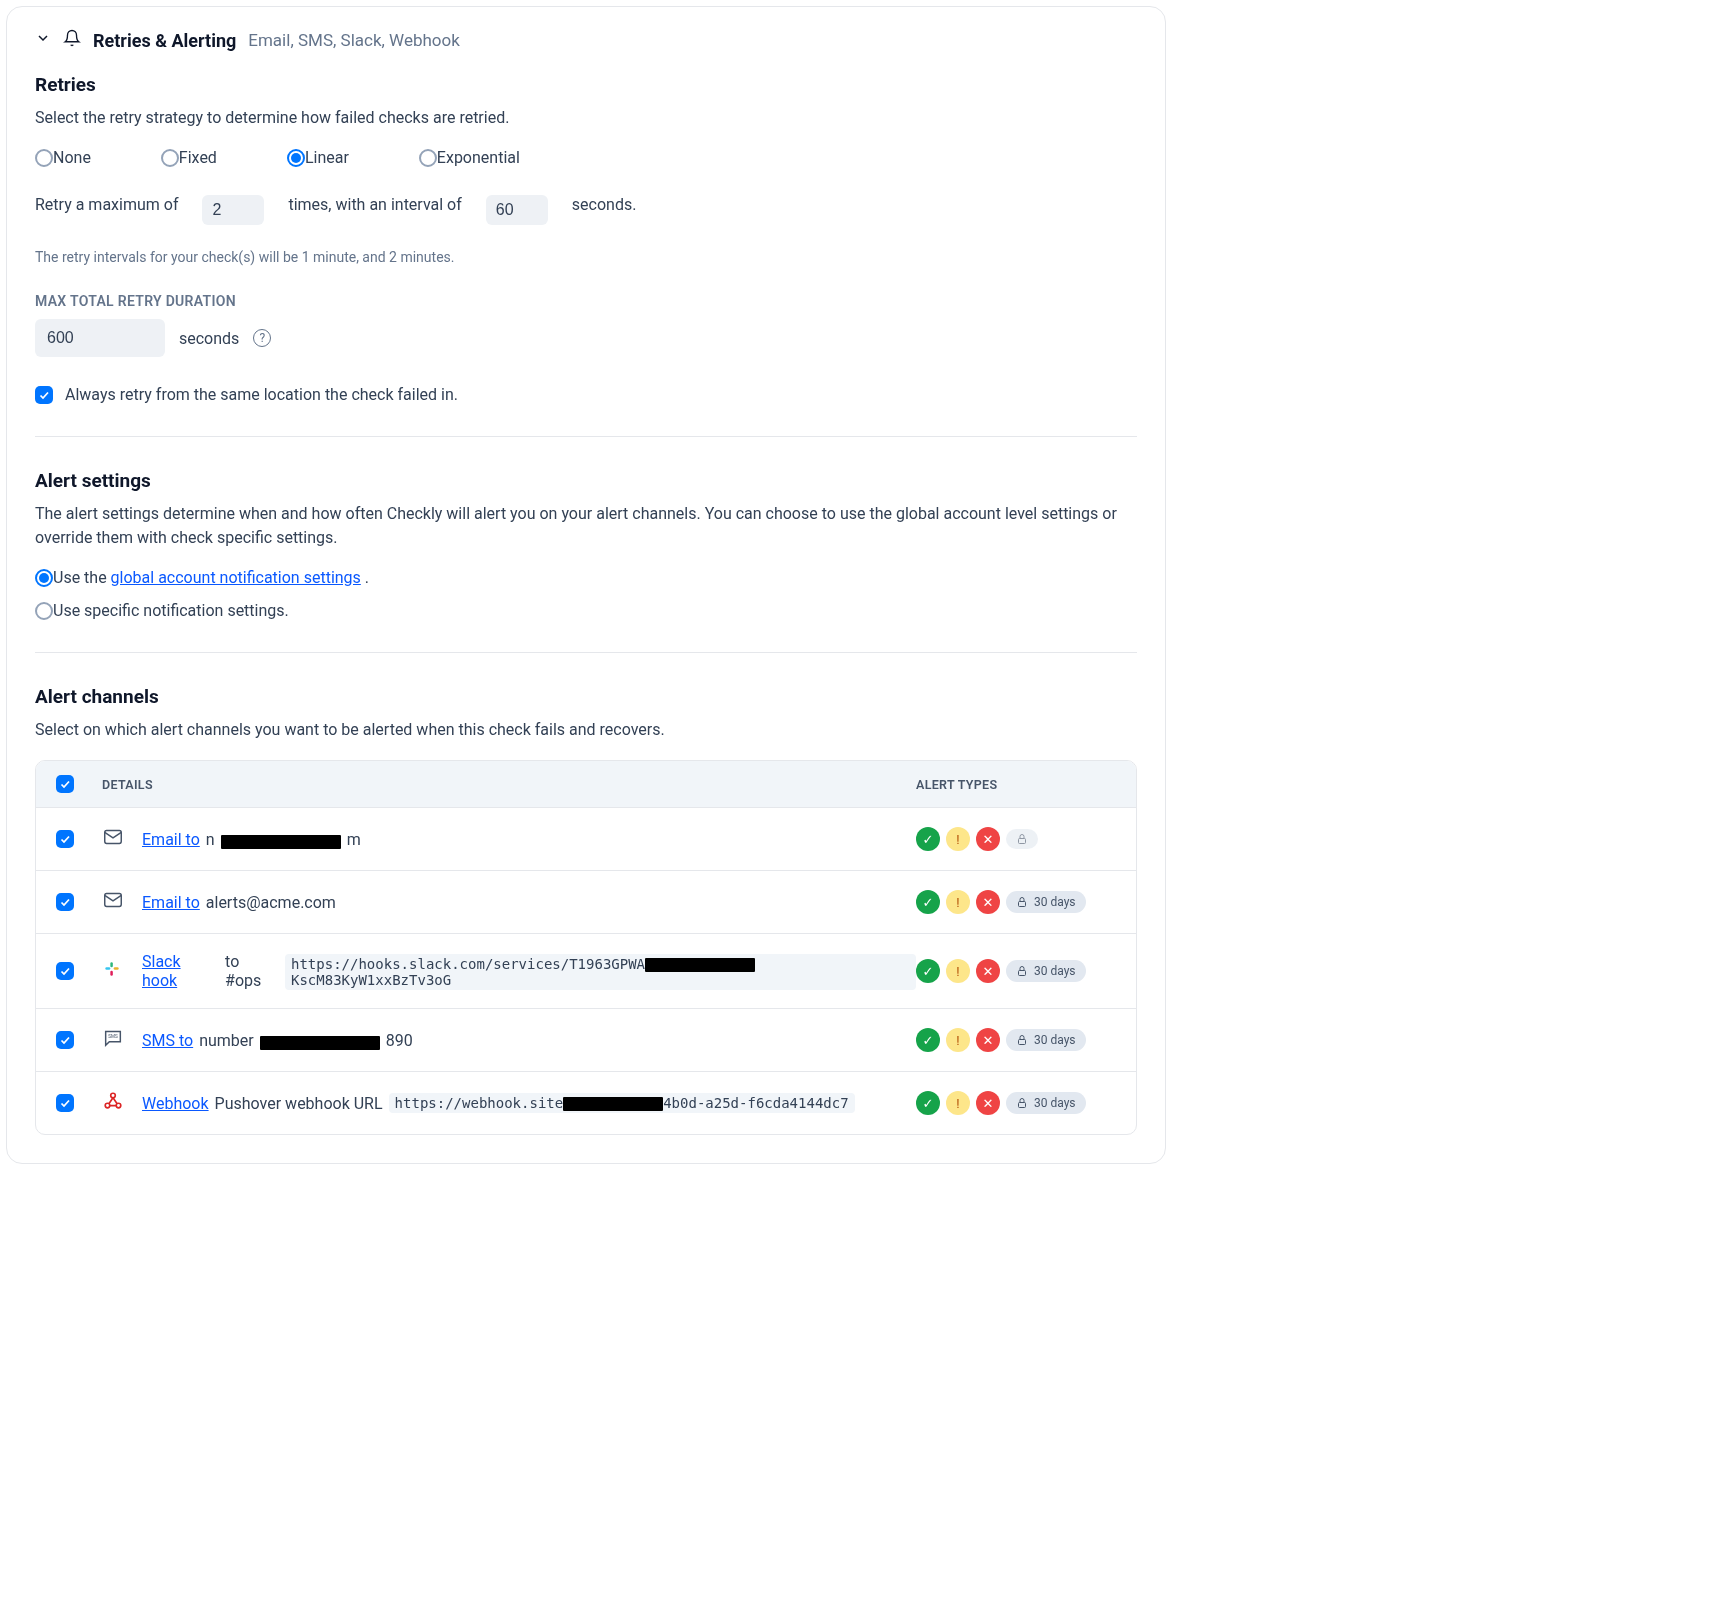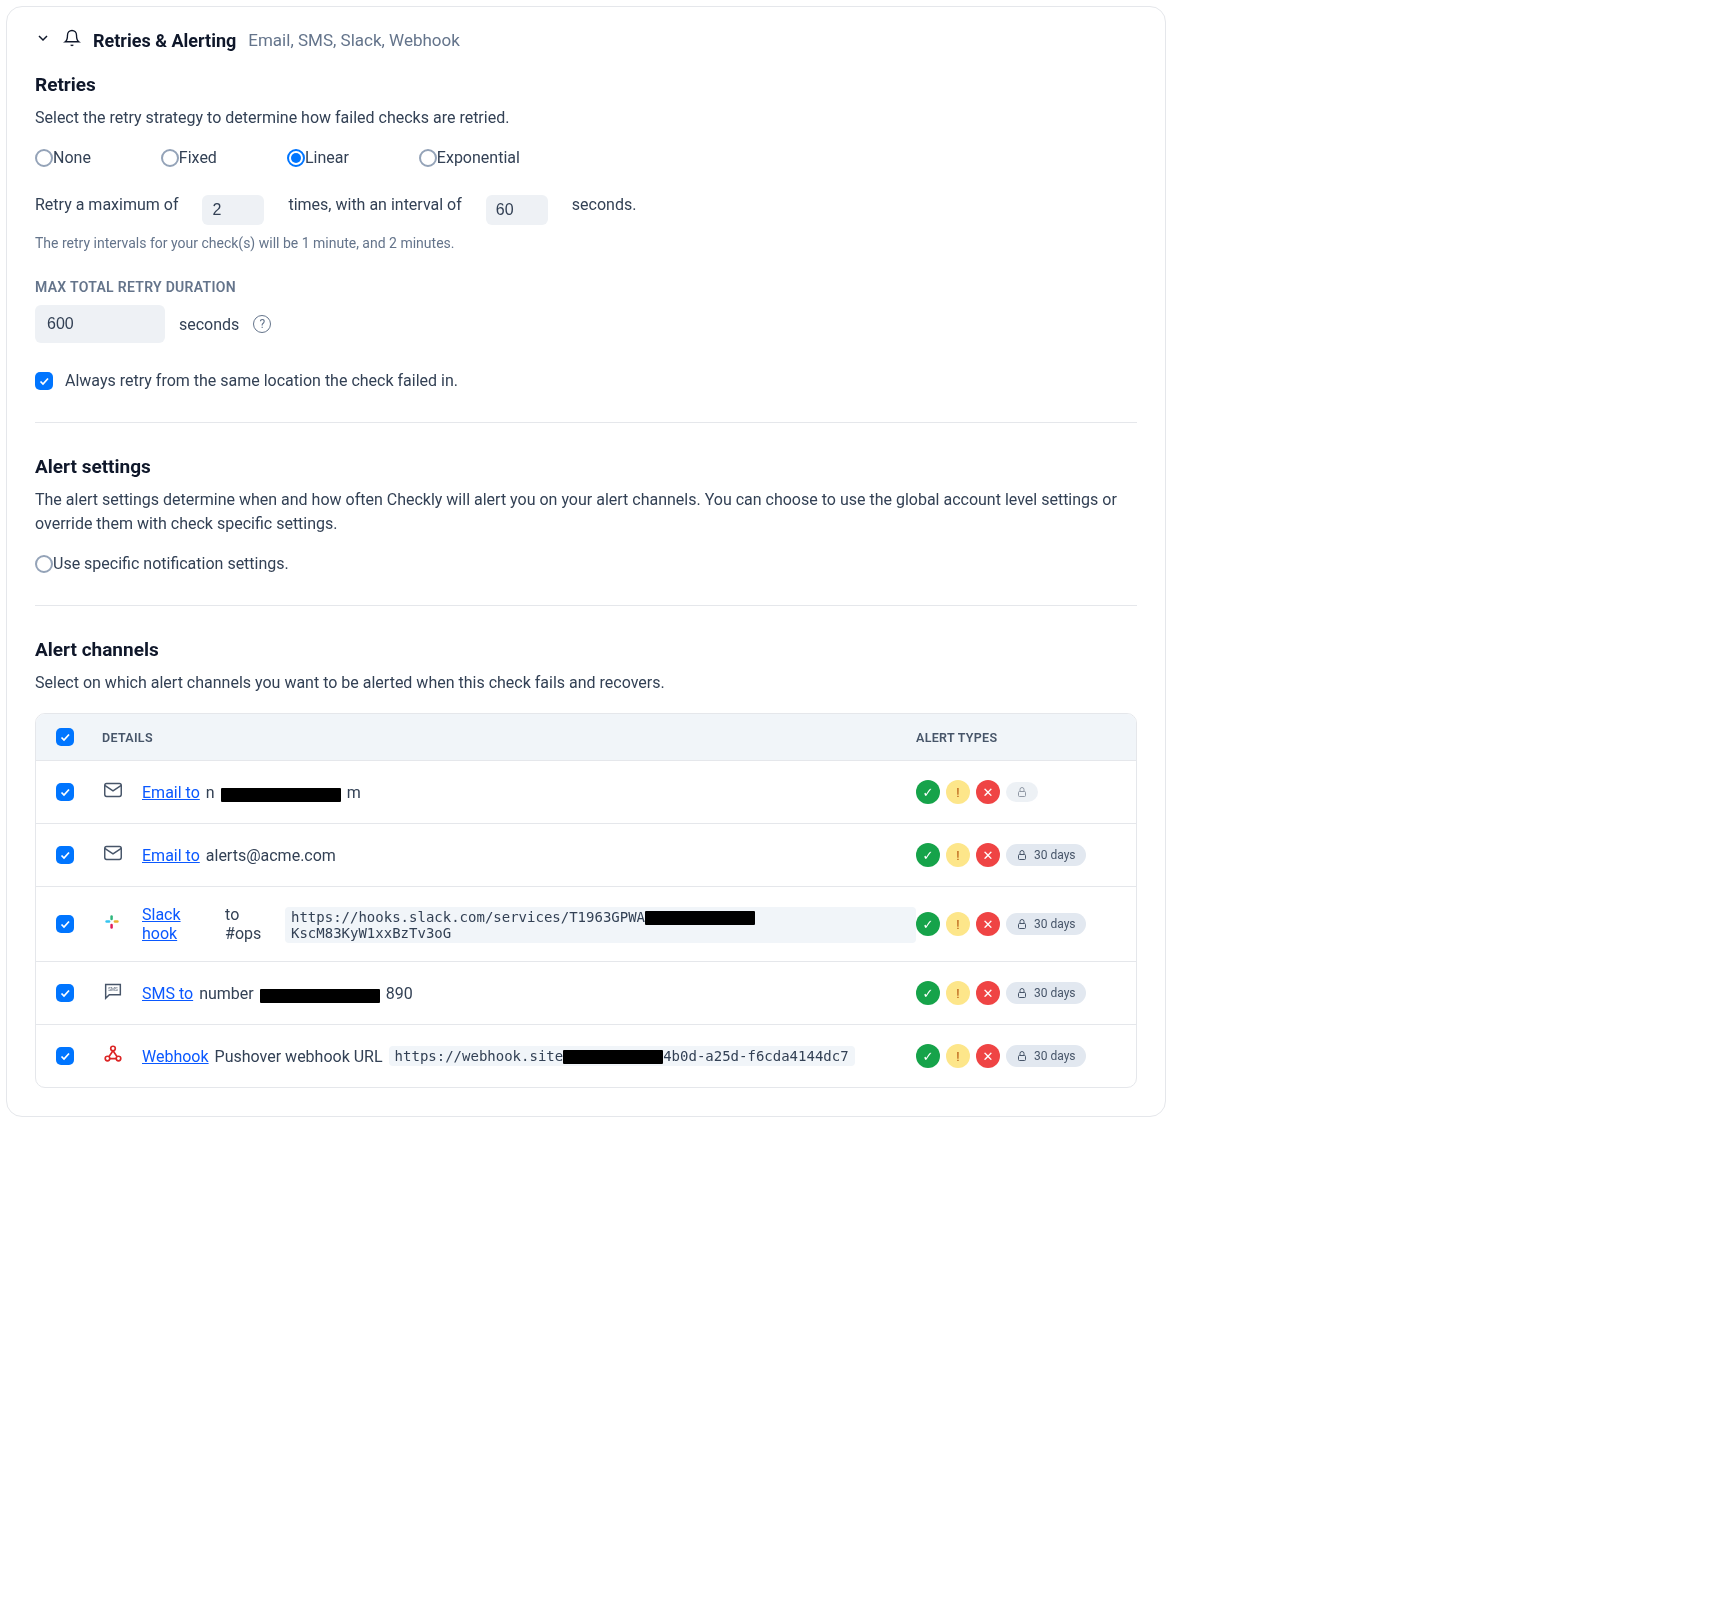--- a/index.html
+++ b/index.html
@@ -11,21 +11,21 @@
 h2{font-size:19px;font-weight:700;color:#0f172a;margin:24px 0 10px}
 h2.first{margin-top:4px}
 .desc{color:#334155;margin-bottom:18px;line-height:1.5}
 .radio-row{display:flex;gap:70px;margin-bottom:28px}
 .radio-opt{display:flex;align-items:center;}
 .radio{width:18px;height:18px;border-radius:50%;border:2px solid #94a3b8;display:inline-flex;align-items:center;justify-content:center;flex-shrink:0}
 .radio.sel{border-color:#0075ff}
 .radio.sel::after{content:"";width:10px;height:10px;border-radius:50%;background:#0075ff}
 .inline-row{display:flex;gap:24px;flex-wrap:wrap}
 .num-input{background:#eef1f5;border:none;border-radius:6px;padding:6px 10px;font-size:16px;width:62px;color:#334155}
-.helper{color:#64748b;font-size:14px;margin-top:10px}
+.helper{color:#64748b;font-size:14px;margin-top:24px}
 .section-label{font-size:14px;font-weight:600;letter-spacing:.3px;color:#64748b;margin:28px 0 10px;text-transform:uppercase}
 .dur-row{display:flex;align-items:center;gap:14px}
 .dur-input{background:#eef1f5;border:none;border-radius:6px;padding:10px 12px;font-size:16px;width:130px;color:#334155}
 .help-circle{width:18px;height:18px;border:1.5px solid #64748b;border-radius:50%;display:inline-flex;align-items:center;justify-content:center;font-size:12px;color:#64748b}
 .checkbox{width:18px;height:18px;border-radius:5px;background:#0075ff;display:inline-flex;align-items:center;justify-content:center;flex-shrink:0}
 .checkbox svg{width:12px;height:12px}
 .chk-row{display:flex;align-items:center;gap:12px;margin:28px 0}
 hr{border:none;border-top:1px solid #e5e7eb;margin:32px 0}
 .link{color:#0a58ff;text-decoration:underline}
 .radio-stack{display:flex;flex-direction:column;gap:14px}
@@ -119,20 +119,28 @@
     <span>Always retry from the same location the check failed in.</span>
   </div>
 
   <hr>
 
   <h2>Alert settings</h2>
   <p class="desc">The alert settings determine when and how often Checkly will alert you on your alert channels. You can choose to use the global account level settings or override them with check specific settings.</p>
 
   <div class="radio-stack">
     <label class="radio-opt">
+      <span class="radio sel"></span>
+      <span>
+        <span>Use the </span>
+        <a class="link">global account notification settings</a>
+        <span> .</span>
+      </span>
+    </label>
+    <label class="radio-opt">
       <span class="radio"></span>
       <span>Use specific notification settings.</span>
     </label>
   </div>
 
   <hr>
 
   <div class="alert-channels">
     <h2>Alert channels</h2>
     <p class="desc">Select on which alert channels you want to be alerted when this check fails and recovers.</p>

